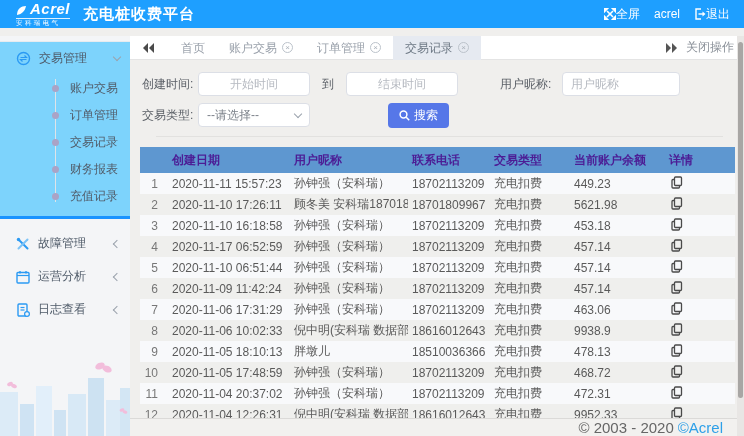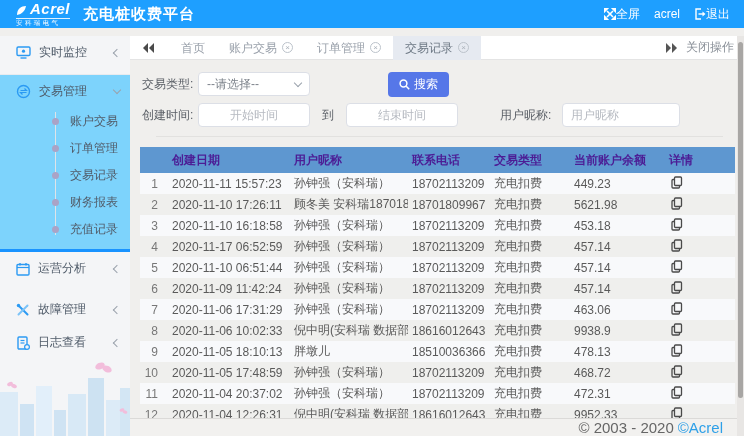--- a/index.html
+++ b/index.html
@@ -157,66 +157,57 @@
           <path d="M7 1 H2 V11 H7" stroke="#fff" stroke-width="1.4" fill="none"></path>
           <line x1="4.5" y1="6" x2="10" y2="6" stroke="#fff" stroke-width="1.4"></line>
           <path d="M8.5 3.5 L11.5 6 L8.5 8.5 Z" fill="#fff"></path>
         </svg>
         <span>退出</span>
       </span>
     </div>
   </div>
 
   <div class="sidebar">
-    <div class="menu-item">
-      <svg width="15" height="13" viewBox="0 0 15 13">
-        <rect x="1" y="1" width="13" height="8.5" rx="1.2" fill="none" stroke="#2b9af3" stroke-width="1.4"></rect>
-        <circle cx="7.5" cy="5.2" r="1.6" fill="#2b9af3"></circle>
-        <line x1="4.5" y1="12" x2="10.5" y2="12" stroke="#2b9af3" stroke-width="1.4"></line>
-      </svg>
-      <span class="mi-label">实时监控</span>
-      <span class="chev chev-r"></span>
-    </div>
 
     <div class="menu-group">
       <div class="menu-item">
         <svg width="15" height="15" viewBox="0 0 15 15">
           <circle cx="7.5" cy="7.5" r="6" fill="none" stroke="#2b9af3" stroke-width="1.4"></circle>
           <path d="M4.5 6.5 h6 l-2 -2 M10.5 8.5 h-6 l2 2" fill="none" stroke="#2b9af3" stroke-width="1.2"></path>
         </svg>
         <span class="mi-label">交易管理</span>
         <span class="chev chev-d"></span>
       </div>
       <ul class="submenu">
           <li>账户交易</li>
           <li>订单管理</li>
           <li>交易记录</li>
           <li>财务报表</li>
           <li>充值记录</li>
         </ul>
     </div>
 
+    <div class="menu-item" style="margin-top:8px;">
+      <svg width="14" height="14" viewBox="0 0 14 14">
+        <line x1="2.5" y1="2.5" x2="11.5" y2="11.5" stroke="#2b9af3" stroke-width="2" stroke-linecap="round"></line>
+        <line x1="11.5" y1="2.5" x2="2.5" y2="11.5" stroke="#7cc3f7" stroke-width="2" stroke-linecap="round"></line>
+        <circle cx="2.5" cy="2.5" r="1.7" fill="#2b9af3"></circle>
+      </svg>
+      <span class="mi-label">故障管理</span>
+      <span class="chev chev-r"></span>
+    </div>
+
     <div class="menu-item">
       <svg width="14" height="14" viewBox="0 0 14 14">
         <rect x="1" y="2.5" width="12" height="10.5" rx="1" fill="none" stroke="#2b9af3" stroke-width="1.4"></rect>
         <line x1="1" y1="5.5" x2="13" y2="5.5" stroke="#2b9af3" stroke-width="1.2"></line>
         <line x1="4" y1="1" x2="4" y2="3.5" stroke="#2b9af3" stroke-width="1.4"></line>
         <line x1="10" y1="1" x2="10" y2="3.5" stroke="#2b9af3" stroke-width="1.4"></line>
       </svg>
       <span class="mi-label">运营分析</span>
-      <span class="chev chev-r"></span>
-    </div>
-
-    <div class="menu-item" style="margin-top:8px;">
-      <svg width="14" height="14" viewBox="0 0 14 14">
-        <line x1="2.5" y1="2.5" x2="11.5" y2="11.5" stroke="#2b9af3" stroke-width="2" stroke-linecap="round"></line>
-        <line x1="11.5" y1="2.5" x2="2.5" y2="11.5" stroke="#7cc3f7" stroke-width="2" stroke-linecap="round"></line>
-        <circle cx="2.5" cy="2.5" r="1.7" fill="#2b9af3"></circle>
-      </svg>
-      <span class="mi-label">故障管理</span>
       <span class="chev chev-r"></span>
     </div>
 
     <div class="menu-item">
       <svg width="14" height="14" viewBox="0 0 14 14">
         <rect x="2" y="1" width="9" height="12" rx="1" fill="none" stroke="#2b9af3" stroke-width="1.4"></rect>
         <line x1="4.5" y1="4.5" x2="8.5" y2="4.5" stroke="#2b9af3" stroke-width="1.2"></line>
         <line x1="4.5" y1="7" x2="8.5" y2="7" stroke="#2b9af3" stroke-width="1.2"></line>
         <circle cx="11" cy="11" r="2.4" fill="#f4f5f7" stroke="#2b9af3" stroke-width="1.2"></circle>
       </svg>
@@ -273,40 +264,40 @@
         <path d="M1 0 L6 5 L1 10 Z" fill="#555"></path>
           <path d="M7 0 L12 5 L7 10 Z" fill="#555"></path>
       </svg>
       <span>关闭操作</span>
     </div>
   </div>
 
   <div class="content">
     <div class="form-area">
       <div class="form-row">
+        <span class="f-label">创建时间:</span>
+        <input class="f-input inp-time" readonly="" placeholder="开始时间" style="">
+        <span class="to-label">到</span>
+        <input class="f-input inp-time" readonly="" placeholder="结束时间" style="">
+        <span class="nick-label">用户昵称:</span>
+        <input class="f-input inp-nick" readonly="" placeholder="用户昵称" style="">
+      </div>
+      <div class="form-row">
         <span class="f-label">交易类型:</span>
         <div class="f-select">
           <span>--请选择--</span>
           <span class="chev-d"></span>
         </div>
         <button class="search-btn">
           <svg width="11" height="11" viewBox="0 0 11 11">
             <circle cx="4.5" cy="4.5" r="3.4" fill="none" stroke="#fff" stroke-width="1.5"></circle>
             <line x1="7.2" y1="7.2" x2="10.2" y2="10.2" stroke="#fff" stroke-width="1.5"></line>
           </svg>
           <span>搜索</span>
         </button>
-      </div>
-      <div class="form-row">
-        <span class="f-label">创建时间:</span>
-        <input class="f-input inp-time" readonly="" placeholder="开始时间" style="">
-        <span class="to-label">到</span>
-        <input class="f-input inp-time" readonly="" placeholder="结束时间" style="">
-        <span class="nick-label">用户昵称:</span>
-        <input class="f-input inp-nick" readonly="" placeholder="用户昵称" style="">
       </div>
       <div class="form-divider"></div>
     </div>
 
     <table>
       <colgroup>
         <col style="width:28px">
           <col style="width:122px">
           <col style="width:118px">
         <col style="width:82px">

